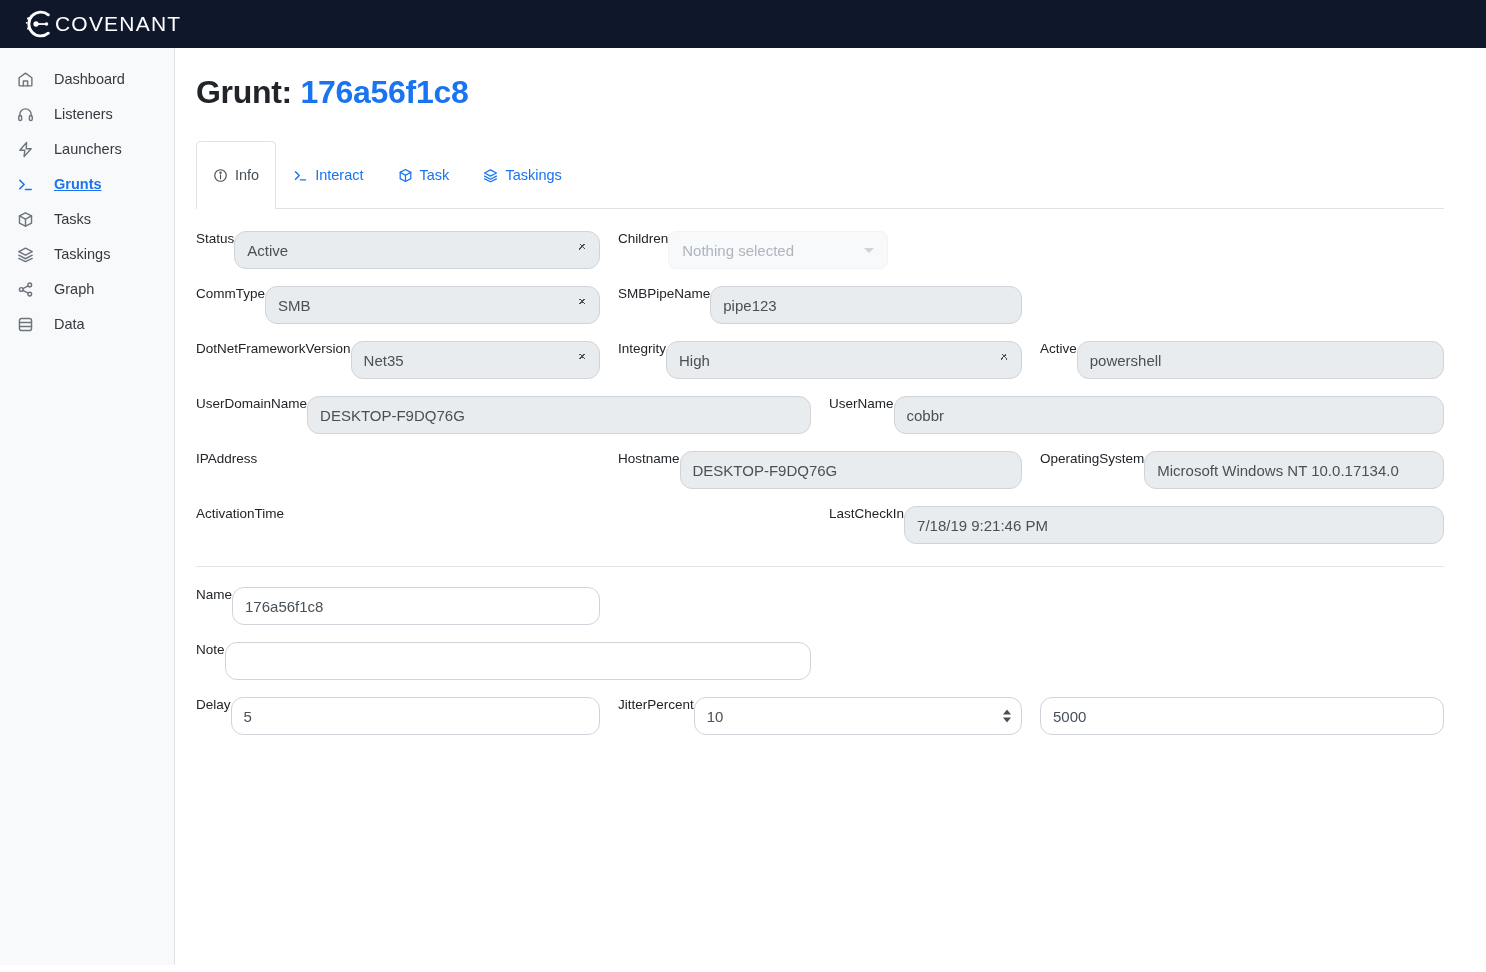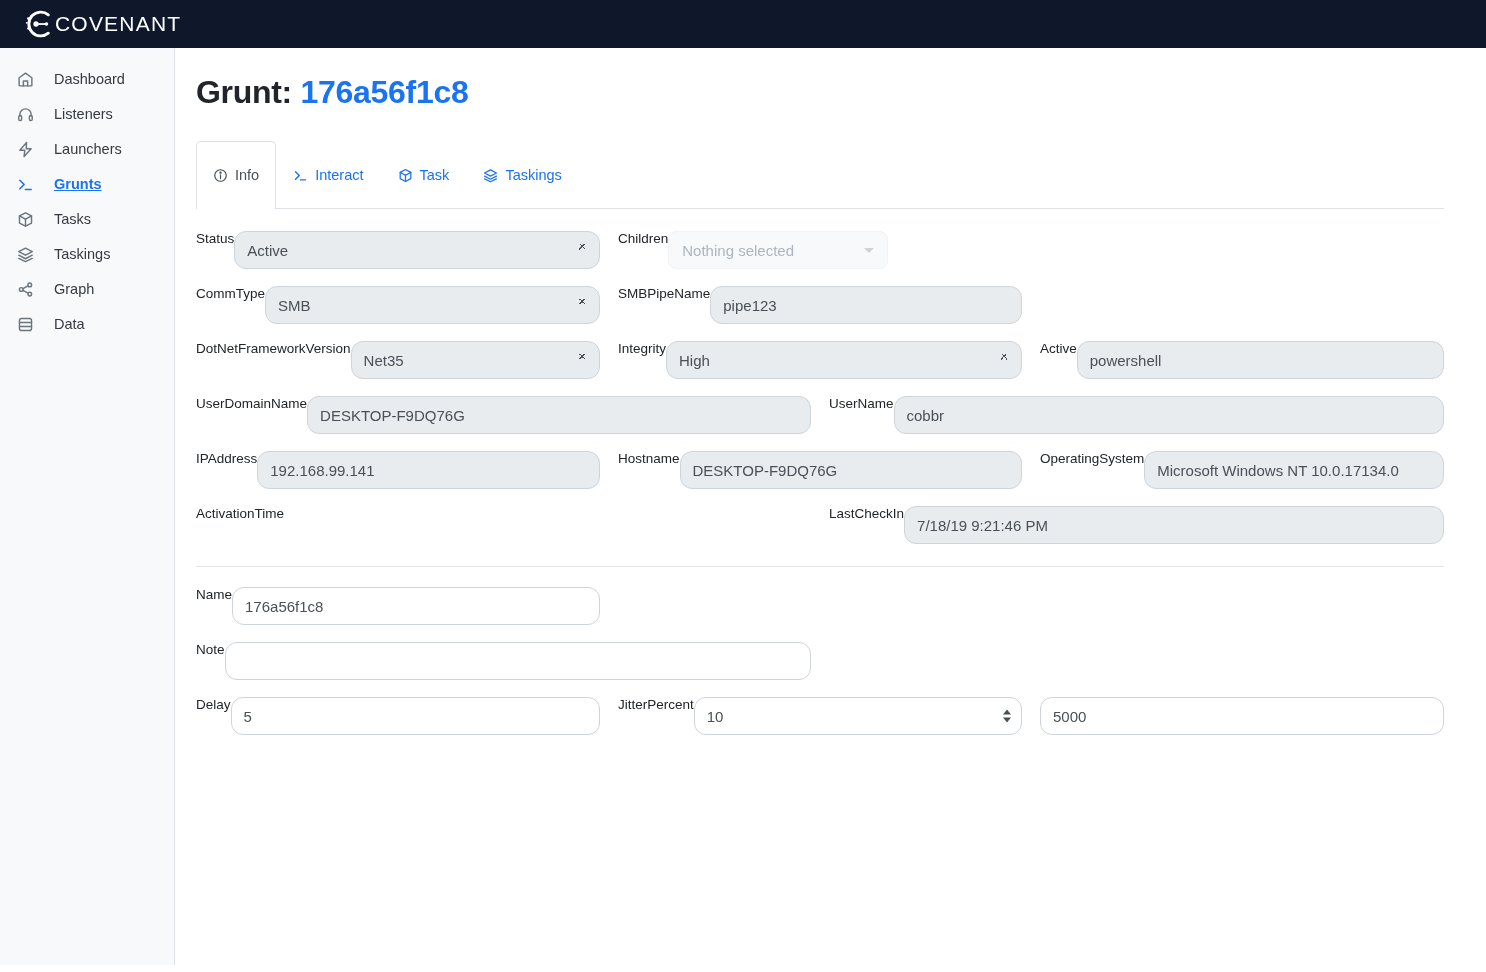--- a/index.html
+++ b/index.html
@@ -423,21 +423,20 @@
       </div>
       <div class="col c2">
         <label class="fld">UserName</label>
         <input class="ctl" type="text" readonly="" value="cobbr" style="">
       </div>
     </div>
 
     <div class="row">
       <div class="col c3">
         <label class="fld">IPAddress</label>
-        <input class="ctl" type="text" readonly="" value="192.168.99.141" style="">
       </div>
       <div class="col c3">
         <label class="fld">Hostname</label>
         <input class="ctl" type="text" readonly="" value="DESKTOP-F9DQ76G" style="">
       </div>
       <div class="col c3">
         <label class="fld">OperatingSystem</label>
         <input class="ctl" type="text" readonly="" value="Microsoft Windows NT 10.0.17134.0" style="">
       </div>
     </div>

